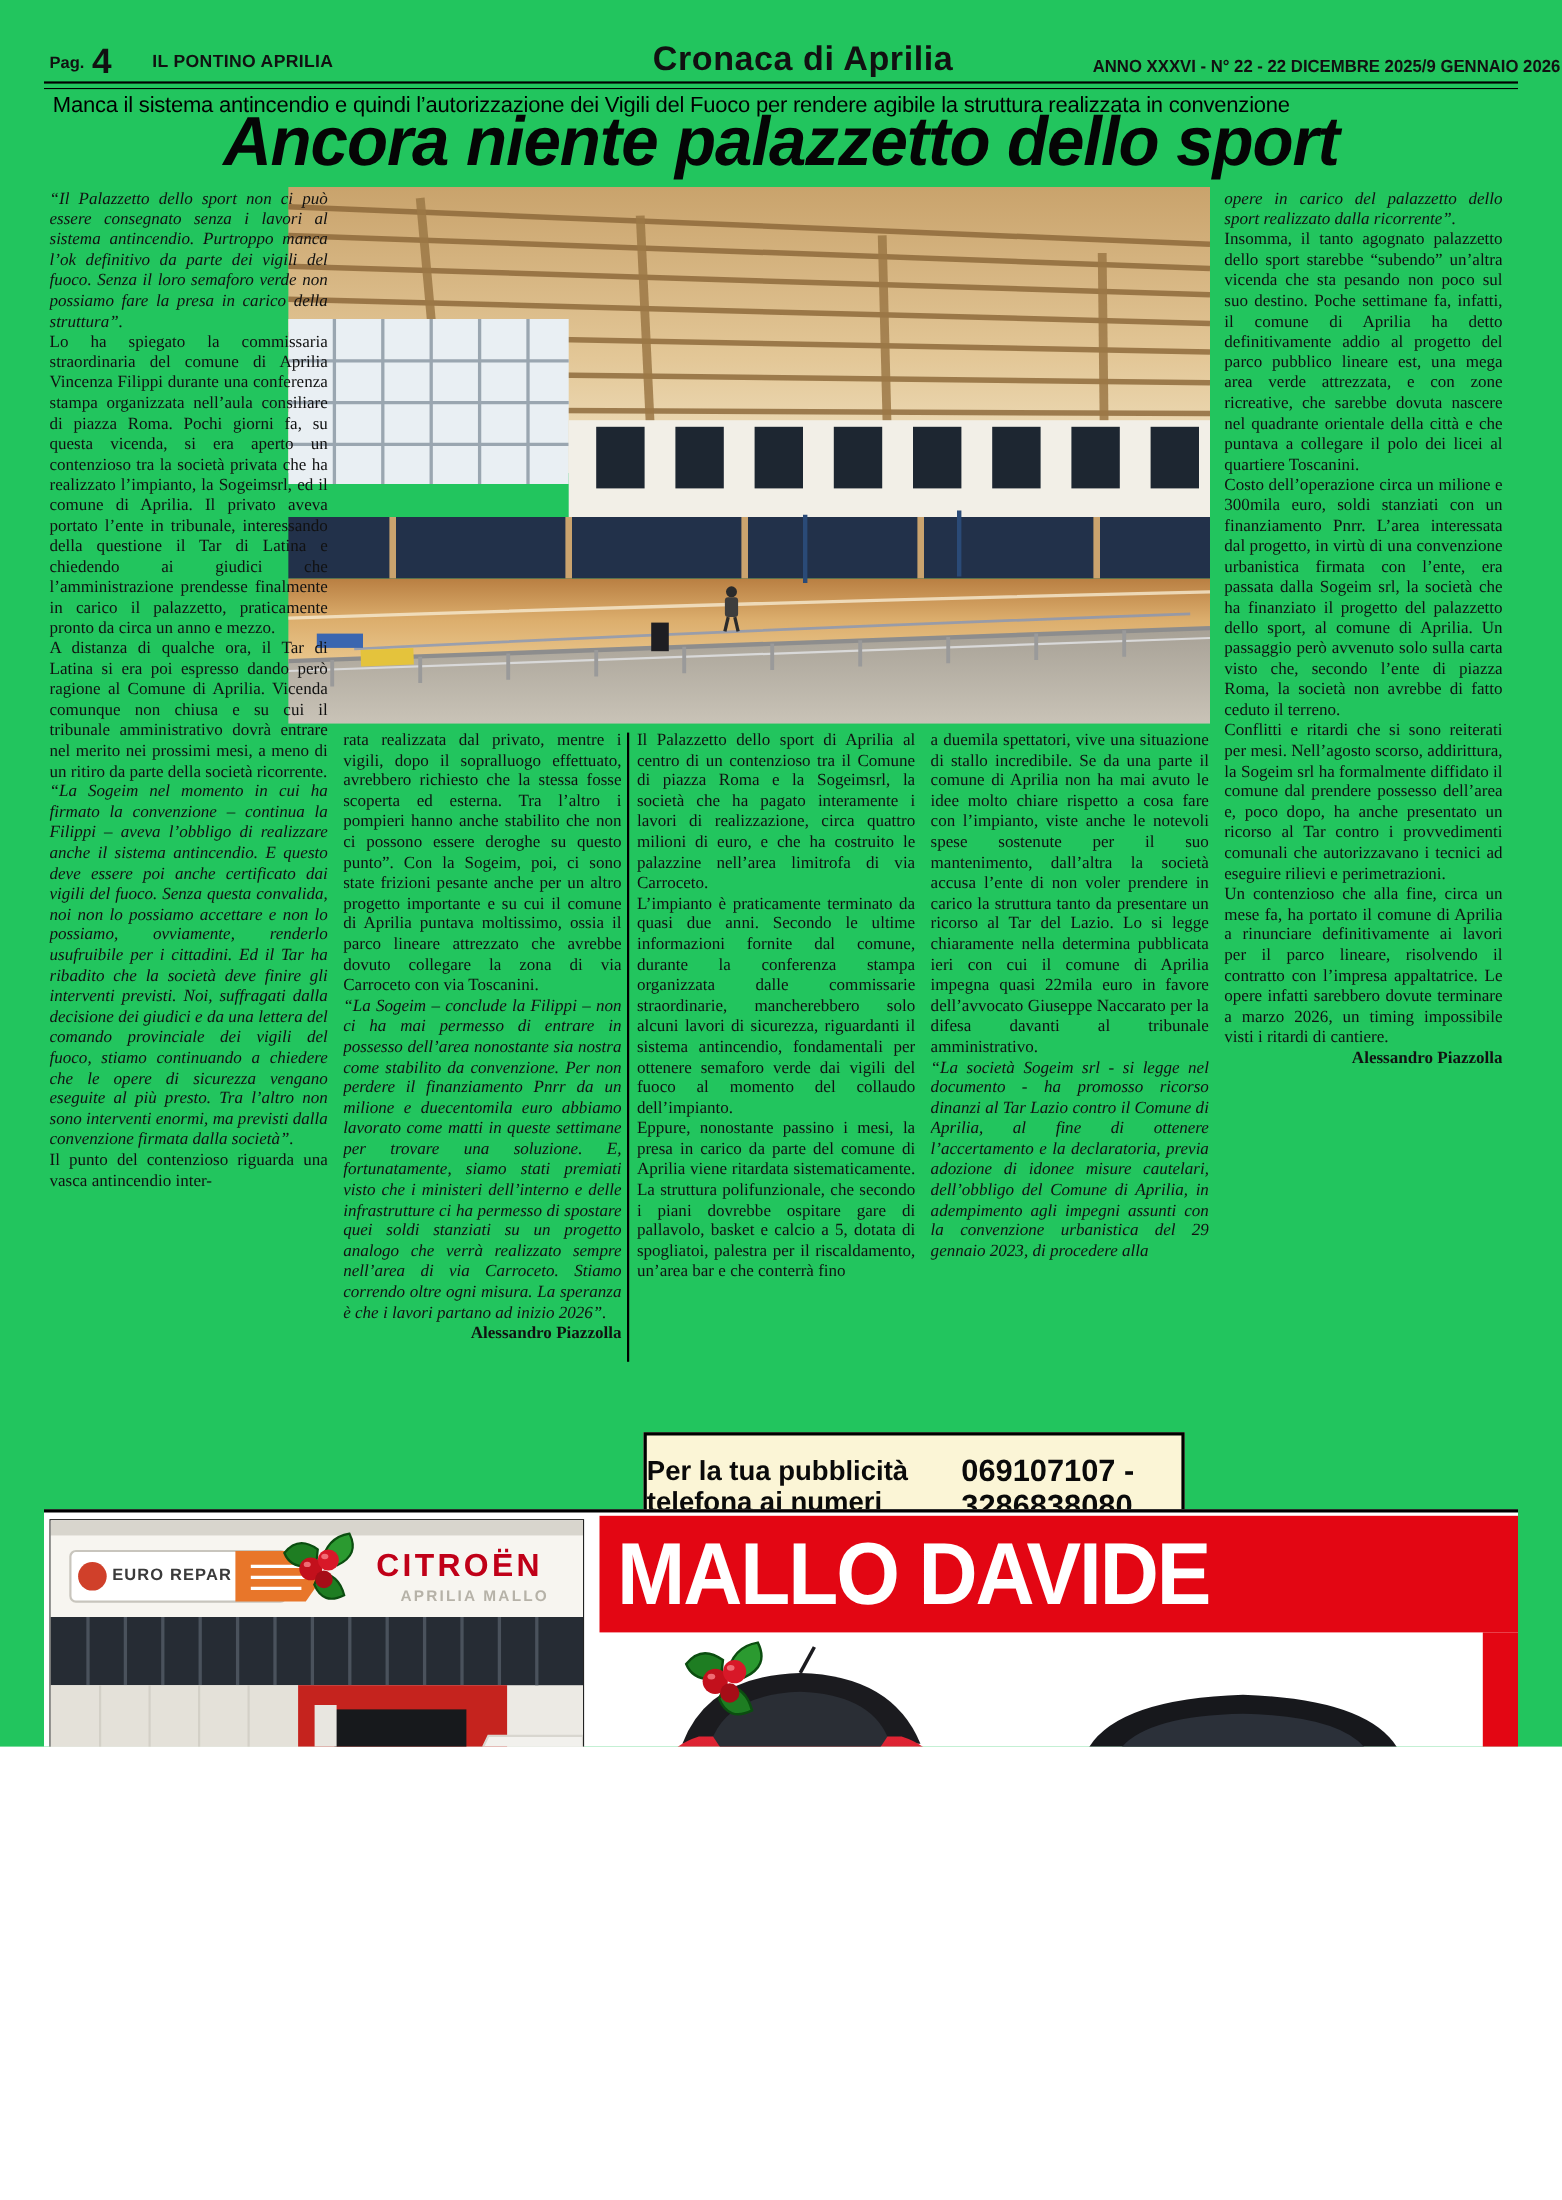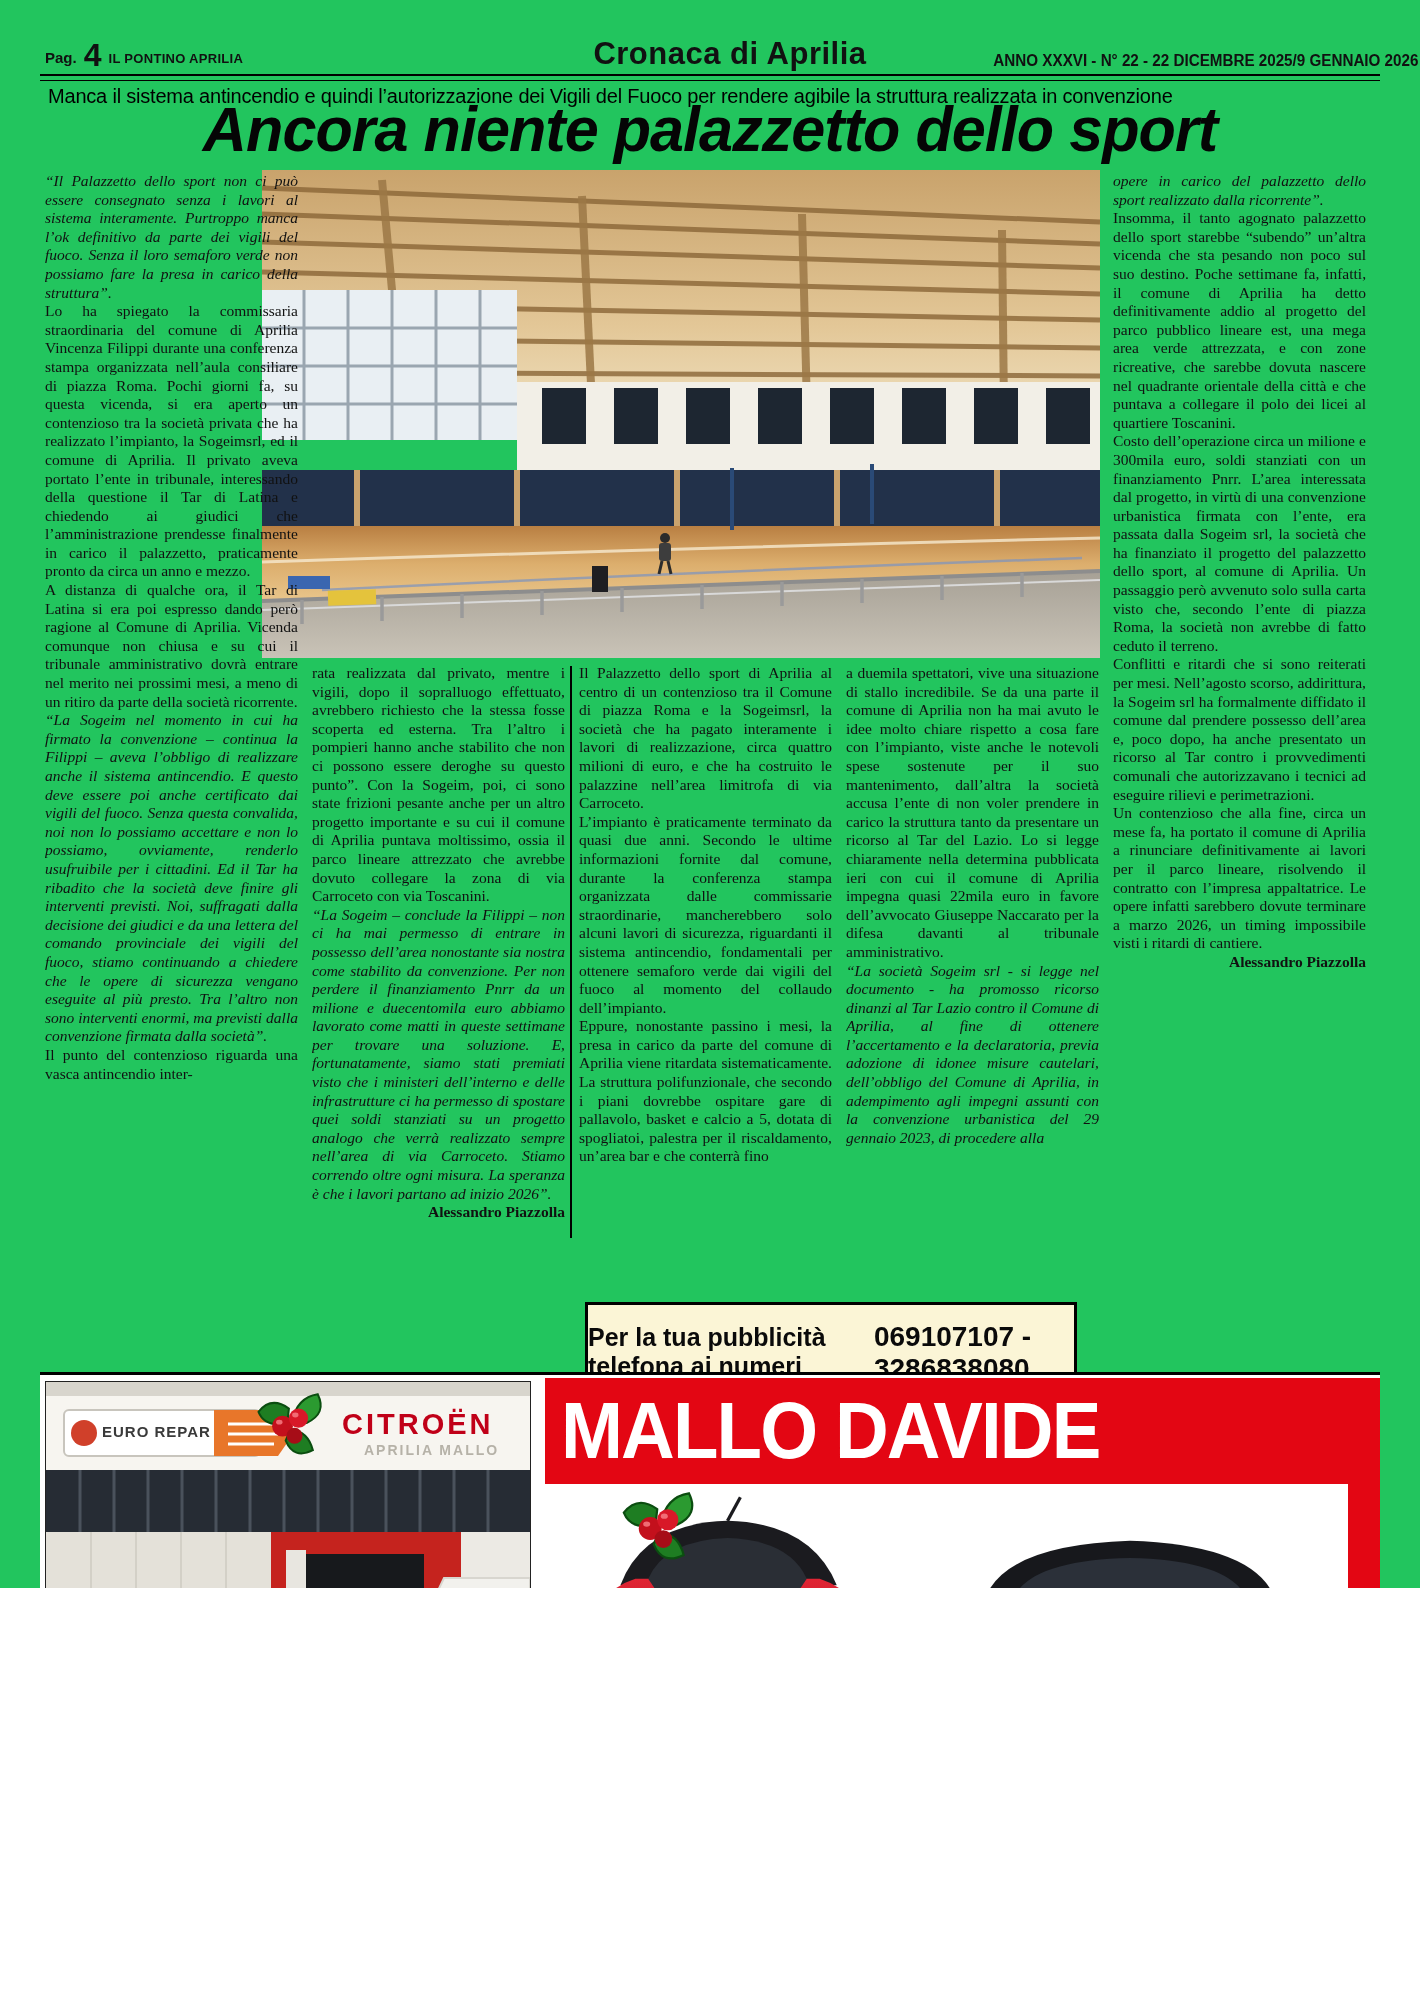--- a/index.html
+++ b/index.html
@@ -4,21 +4,21 @@
 <style>
   html,body{margin:0;padding:0;background:#fff;}
   .page{position:relative;width:1420px;height:1588px;background:#22c55e;margin:0 auto;
         font-family:"Liberation Serif",serif;color:#111;overflow:hidden;padding-left:40px;}
 
   
   .mh-left{position:absolute;left:45px;top:42px;display:flex;align-items:flex-end;gap:7px;
            font-family:"Liberation Sans",sans-serif;}
   .mh-pag{font-size:15px;font-weight:bold;padding-bottom:3px;}
   .mh-num{font-size:32px;font-weight:bold;line-height:27px;}
-  .mh-paper{font-size:13px;font-weight:bold;padding-bottom:3px;letter-spacing:.3px;}
+  .mh-paper{font-size:16px;font-weight:bold;padding-bottom:3px;letter-spacing:.3px;margin-left:30px;}
   .mh-center{position:absolute;left:0;right:0;top:36px;text-align:center;
              font-family:"Liberation Sans",sans-serif;font-size:31px;font-weight:bold;letter-spacing:.5px;}
   .mh-right{position:absolute;right:42px;top:52px;font-family:"Liberation Sans",sans-serif;
             font-size:16px;font-weight:bold;transform:scaleX(.95);transform-origin:right center;white-space:nowrap;}
   .mh-rule{position:absolute;left:40px;width:1340px;top:74px;height:4px;
            border-top:2.5px solid #000;border-bottom:1.5px solid #000;}
 
   .kicker{position:absolute;left:48px;top:85px;font-family:"Liberation Sans",sans-serif;
           font-size:20px;color:#000;letter-spacing:-.2px;white-space:nowrap;}
   .headline{position:absolute;left:40px;top:97px;width:1340px;text-align:center;
@@ -194,21 +194,21 @@
       <line x1="406" y1="391" x2="409" y2="404" stroke="#2b2b2b" stroke-width="3"></line>
     </g>
     <line x1="470" y1="298" x2="470" y2="360" stroke="#2a4a77" stroke-width="4"></line>
     <line x1="610" y1="294" x2="610" y2="354" stroke="#2a4a77" stroke-width="4"></line>
     <rect x="66" y="420" width="48" height="15" fill="#e4c33c" transform="rotate(-2 90 427)"></rect>
     <rect x="26" y="406" width="42" height="13" fill="#3a66b0"></rect>
     <rect x="330" y="396" width="16" height="26" fill="#1e1e22"></rect>
   </svg>
 
   <div class="col" id="c0">
-      <p class="para quote">“Il Palazzetto dello sport non ci può essere consegnato senza i lavori al sistema interamente. Purtroppo manca l’ok definitivo da parte dei vigili del fuoco. Senza il loro semaforo verde non possiamo fare la presa in carico della struttura”.</p>
+      <p class="para quote">“Il Palazzetto dello sport non ci può essere consegnato senza i lavori al sistema antincendio. Purtroppo manca l’ok definitivo da parte dei vigili del fuoco. Senza il loro semaforo verde non possiamo fare la presa in carico della struttura”.</p>
       <p class="para">Lo ha spiegato la commissaria straordinaria del comune di Aprilia Vincenza Filippi durante una conferenza stampa organizzata nell’aula consiliare di piazza Roma.  Pochi giorni fa, su questa vicenda, si era aperto un contenzioso tra la società privata che ha realizzato l’impianto, la Sogeimsrl, ed il comune di Aprilia. Il privato aveva portato l’ente in tribunale, interessando della questione il Tar di Latina e chiedendo ai giudici che l’amministrazione prendesse finalmente in carico il palazzetto, praticamente pronto da circa un anno e mezzo.</p>
       <p class="para">A distanza di qualche ora, il Tar di Latina si era poi espresso dando però ragione al Comune di Aprilia. Vicenda comunque non chiusa e su cui il tribunale amministrativo dovrà entrare nel merito nei prossimi mesi, a meno di un ritiro da parte della società ricorrente.</p>
       <p class="para quote">“La Sogeim nel momento in cui ha firmato la convenzione – continua la Filippi – aveva l’obbligo di realizzare anche il sistema antincendio. E questo deve essere poi anche certificato dai vigili del fuoco. Senza questa convalida, noi non lo possiamo accettare e non lo possiamo, ovviamente, renderlo usufruibile per i cittadini. Ed il Tar ha ribadito che la società deve finire gli interventi previsti. Noi, suffragati dalla decisione dei giudici e da una lettera del comando provinciale dei vigili del fuoco, stiamo continuando a chiedere che le opere di sicurezza vengano eseguite al più presto. Tra l’altro non sono interventi enormi, ma previsti dalla convenzione firmata dalla società”.</p>
       <p class="para">Il punto del contenzioso riguarda una vasca antincendio inter-</p>
     </div>
   <div class="col" id="c1">
       <p class="para">rata realizzata dal privato, mentre i vigili, dopo il sopralluogo effettuato, avrebbero richiesto che la stessa fosse scoperta ed esterna. Tra l’altro i pompieri hanno anche stabilito che non ci possono essere deroghe su questo punto”. Con la Sogeim, poi, ci sono state frizioni pesante anche per un altro progetto importante e su cui il comune di Aprilia puntava moltissimo, ossia il parco lineare attrezzato che avrebbe dovuto collegare la zona di via Carroceto con via Toscanini.</p>
       <p class="para quote">“La Sogeim – conclude la Filippi – non ci ha mai permesso di entrare in possesso dell’area nonostante sia nostra come stabilito da convenzione. Per non perdere il finanziamento Pnrr da un milione e duecentomila euro abbiamo lavorato come matti in queste settimane per trovare una soluzione. E, fortunatamente, siamo stati premiati visto che i ministeri dell’interno e delle infrastrutture ci ha permesso di spostare quei soldi stanziati su un progetto analogo che verrà realizzato sempre nell’area di via Carroceto. Stiamo correndo oltre ogni misura. La speranza è che i lavori partano ad inizio 2026”.</p>
       <p class="para byline">Alessandro Piazzolla</p>
     </div>

